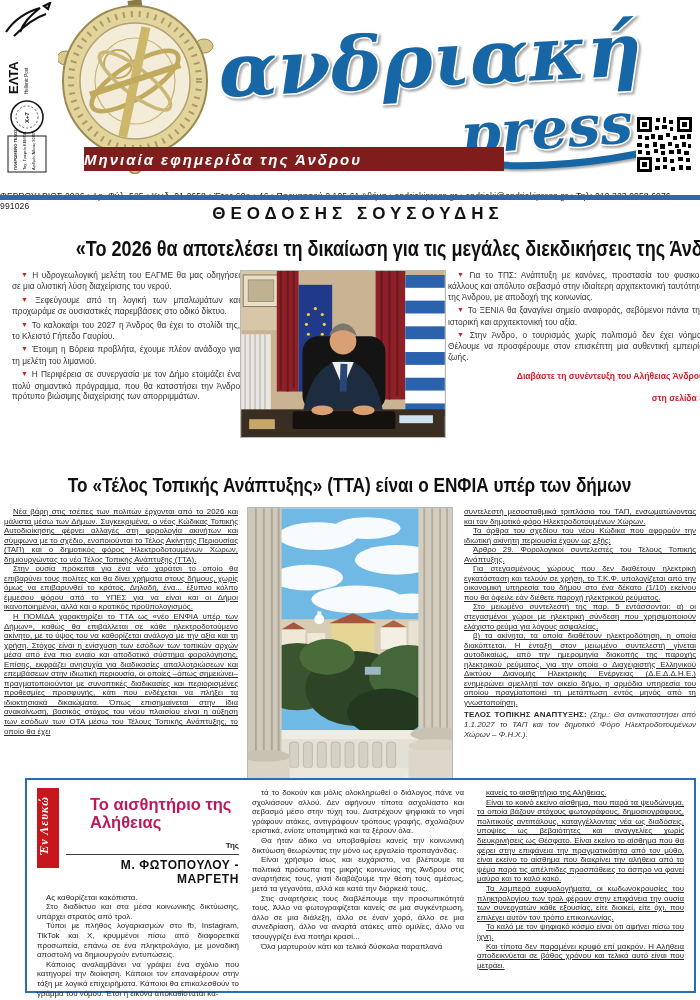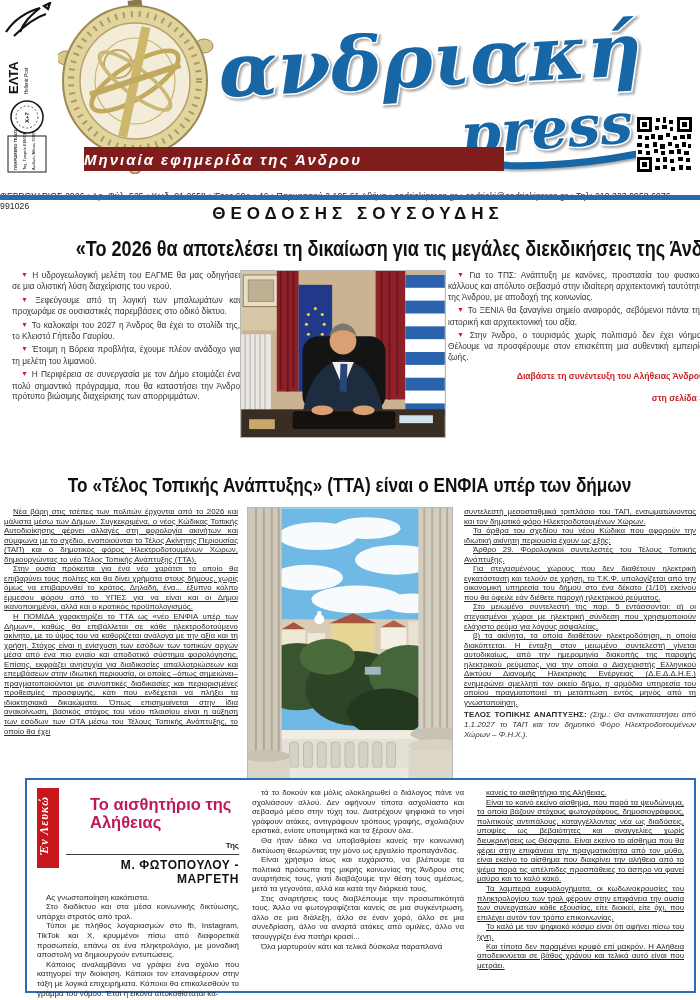--- a/index.html
+++ b/index.html
@@ -335,21 +335,21 @@
       <div class="e-col1">
         <div class="e-head">
           <div class="e-tab">Έν Λευκώ</div>
           <div class="e-titleblock">
             <div class="e-title">Το αισθητήριο της Αλήθειας</div>
             <div class="e-tis">Της</div>
             <hr class="e-hr">
             <div class="e-byline">Μ. ΦΩΤΟΠΟΥΛΟΥ - ΜΑΡΓΕΤΗ</div>
           </div>
         </div>
-        <p class="e-p">Ας γνωστοποίηση κακόπιστα.</p>
+        <p class="e-p">Ας καθορίζεται κακόπιστα.</p>
         <p class="e-p">Στο διαδίκτυο και στα μέσα κοινωνικής δικτύωσης, υπάρχει στρατός από τρολ.</p>
         <p class="e-p">Τύποι με πλήθος λογαριασμών στο fb, Instagram, TikTok και Χ, κρυμμένοι πίσω από διαφορετικά προσωπεία, επάνω σε ένα πληκτρολόγιο, με μοναδική αποστολή να δημιουργούν εντυπώσεις.</p>
         <p class="e-p">Κάποιος αναλαμβάνει να γράψει ένα σχόλιο που κατηγορεί την διοίκηση. Κάποιοι τον επαναφέρουν στην τάξη με λογικά επιχειρήματα. Κάποιοι θα επικαλεσθούν το γράμμα του νόμου. Έτσι η εικόνα αποκαθίσταται κα-</p>
       </div>
       <div class="e-col2">
         <p class="e-p noindent">τά το δοκούν και μόλις ολοκληρωθεί ο διάλογος πάνε να σχολιάσουν αλλού. Δεν αφήνουν τίποτα ασχολίαστο και σεβασμό μέσο στην τύχη του. Διατρέχουν ψηφιακά το νησί γράφουν ατάκες, αντιγράφουν τρόπους γραφής, σχολιάζουν εριστικά, ενίοτε υποτιμητικά και τα ξέρουν όλα.</p>
         <p class="e-p">Θα ήταν άδικο να υποβαθμίσει κανείς την κοινωνική δικτύωση θεωρώντας την μόνο ως εργαλείο προπαγάνδας.</p>
         <p class="e-p">Είναι χρήσιμο ίσως και ευχάριστο, να βλέπουμε τα πολιτικά πρόσωπα της μικρής κοινωνίας της Άνδρου στις αναρτήσεις τους, γιατί διαβάζουμε την θέση τους αμέσως, μετά τα γεγονότα, αλλά και κατά την διάρκειά τους.</p>
         <p class="e-p">Στις αναρτήσεις τους διαβλέπουμε την προσωπικότητά τους. Άλλο να φωτογραφίζεται κανείς σε μια συγκέντρωση, άλλο σε μια διάλεξη, άλλο σε έναν χορό, άλλο σε μια συνεδρίαση, άλλο να αναρτά ατάκες από ομιλίες, άλλο να τσουγγρίζει ένα ποτήρι κρασί...</p>
         <p class="e-p">Όλα μαρτυρούν κάτι και τελικά δύσκολα παραπλανά</p>

